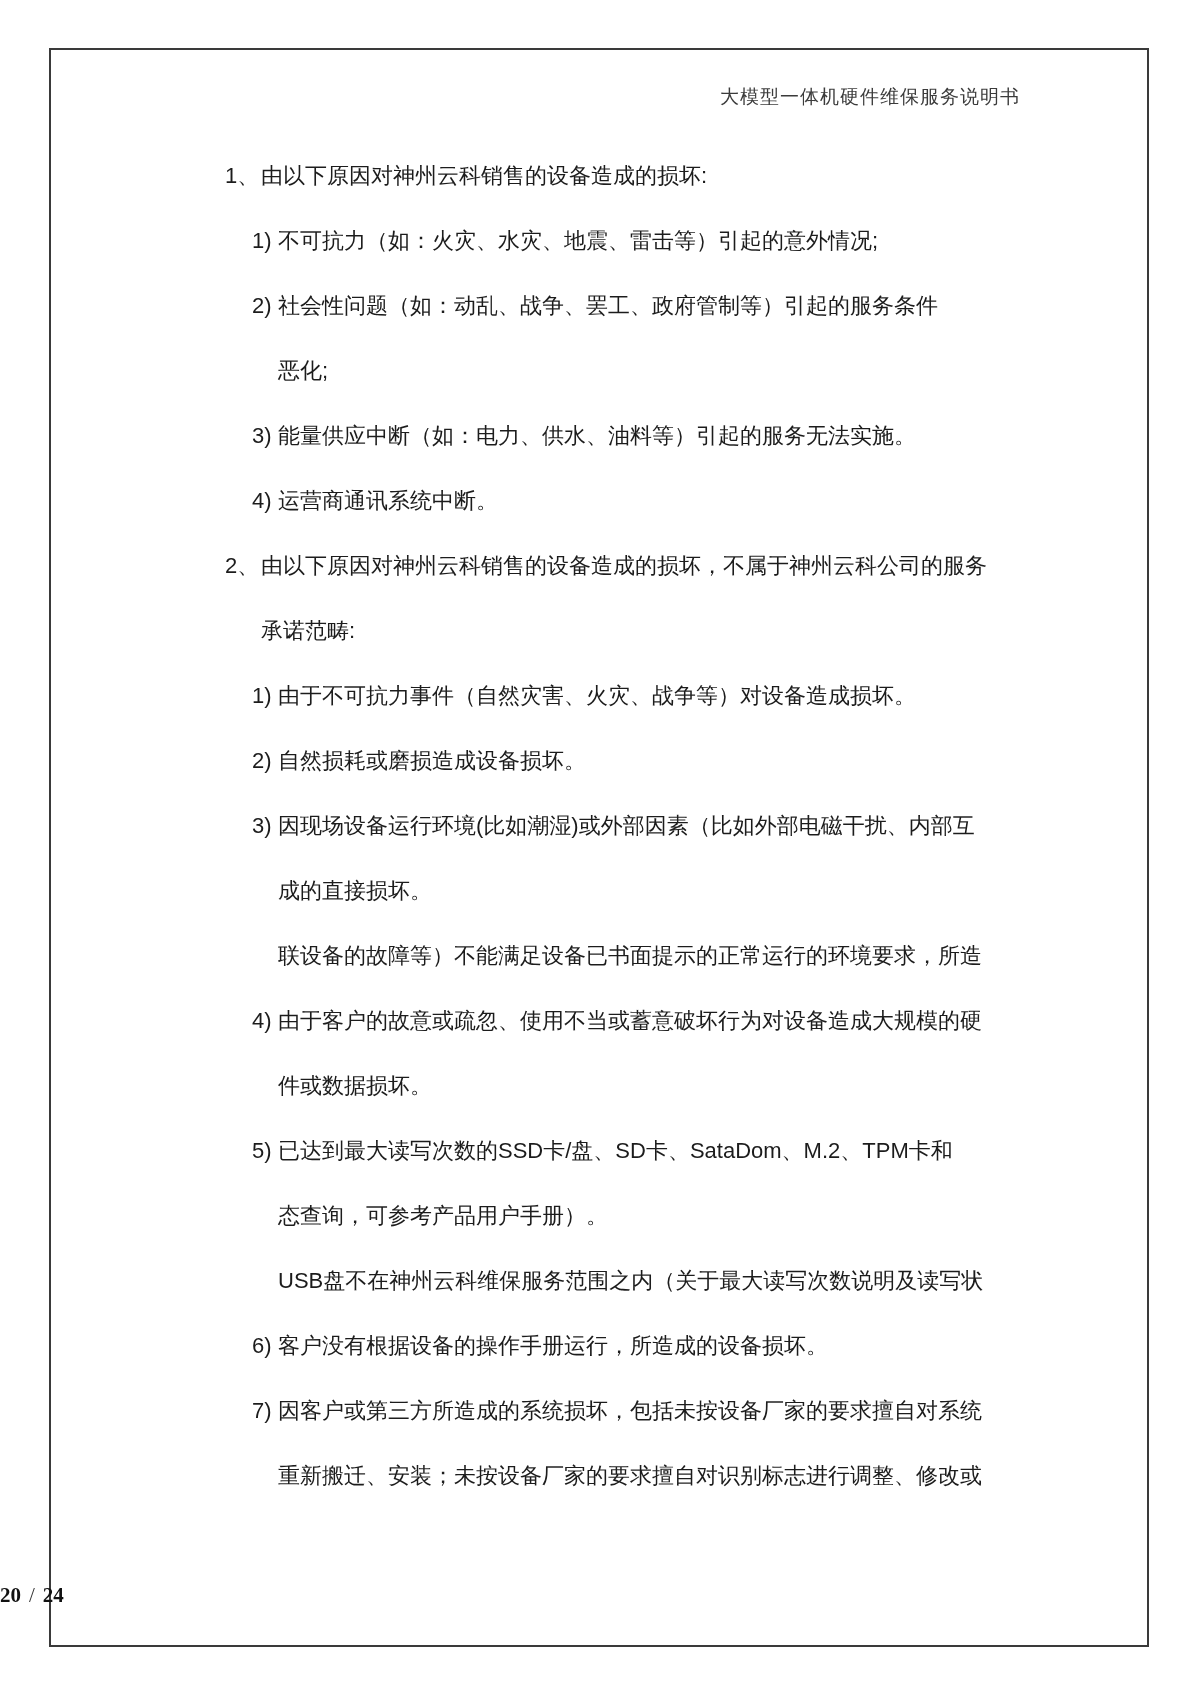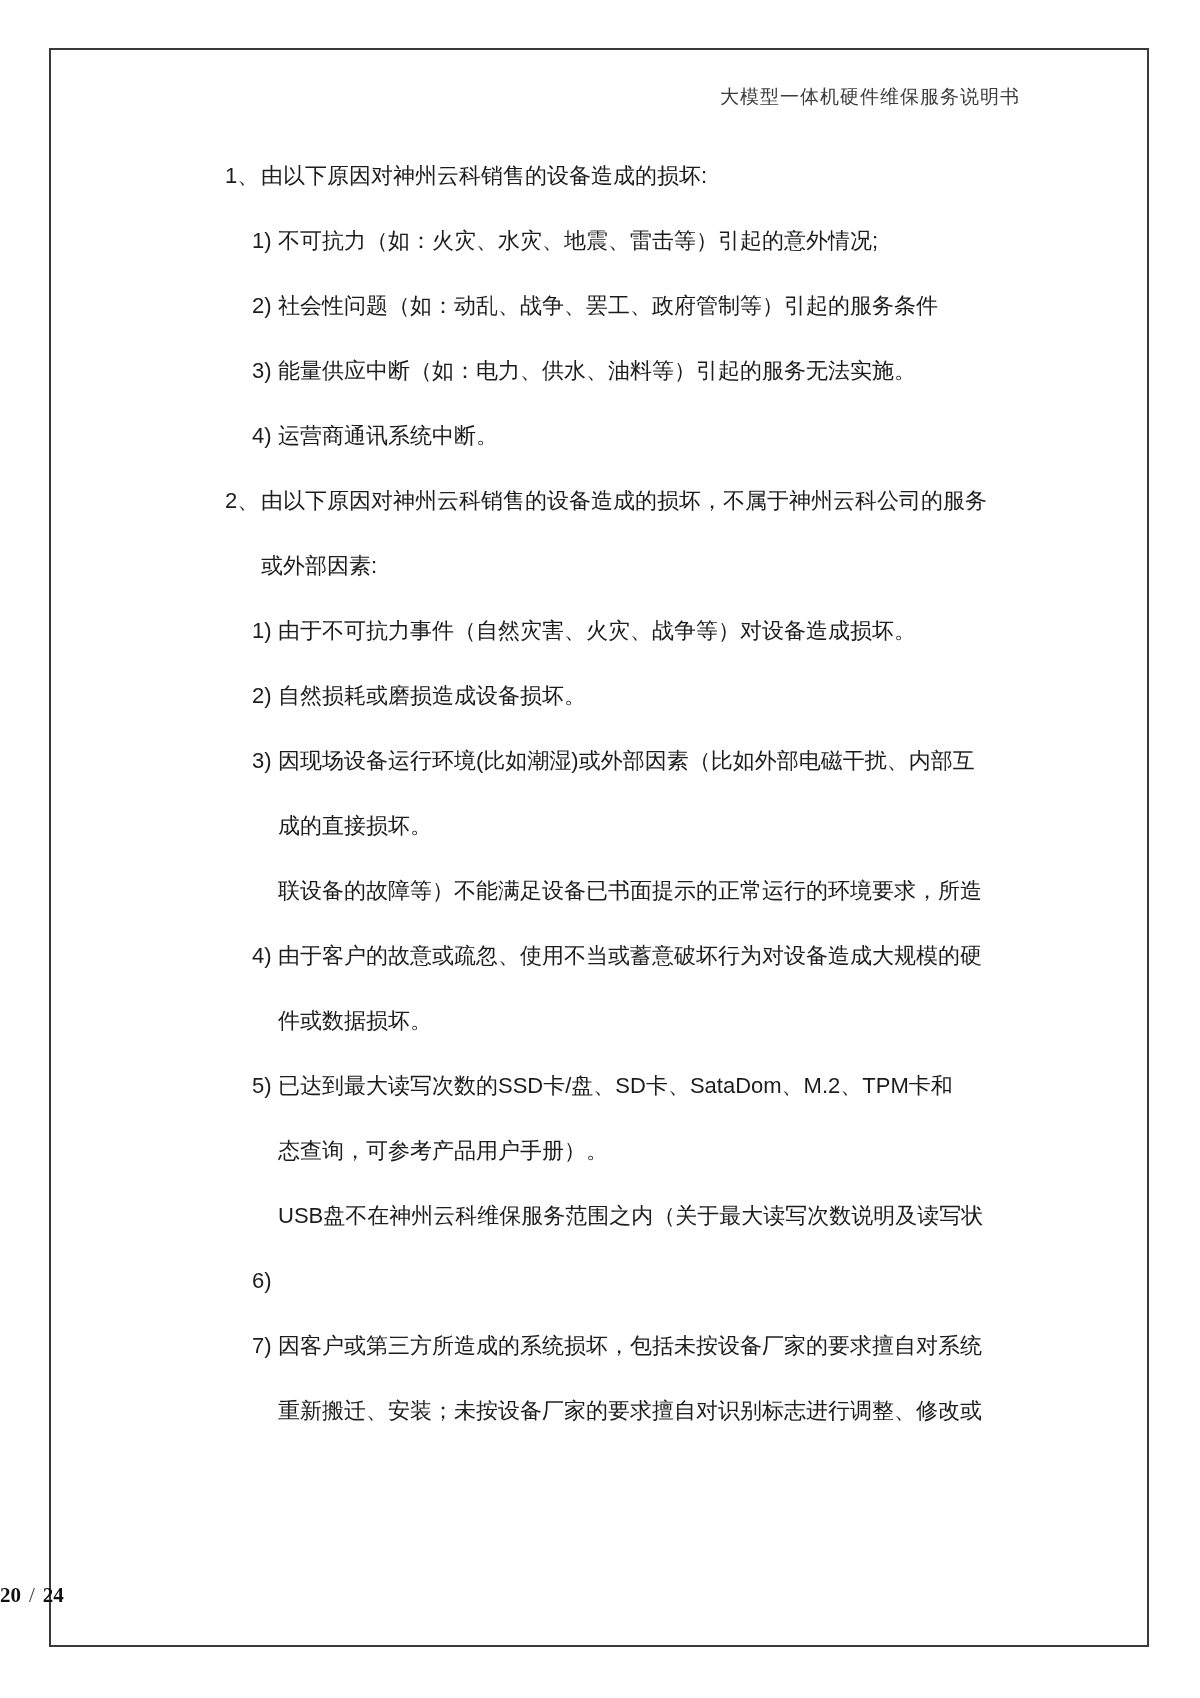--- a/index.html
+++ b/index.html
@@ -43,34 +43,35 @@
 <body>
 
 <div class="page-border"></div>
 
 <div class="header">大模型一体机硬件维保服务说明书</div>
 
 <div class="content">
     <div class="line main"><span class="num">1、</span><span class="txt">由以下原因对神州云科销售的设备造成的损坏:</span></div>
     <div class="line sub"><span class="num">1)</span><span class="txt">不可抗力（如：火灾、水灾、地震、雷击等）引起的意外情况;</span></div>
     <div class="line sub"><span class="num">2)</span><span class="txt">社会性问题（如：动乱、战争、罢工、政府管制等）引起的服务条件</span></div>
+    <div class="line cont"><span class="txt">恶化;</span></div>
     <div class="line sub"><span class="num">3)</span><span class="txt">能量供应中断（如：电力、供水、油料等）引起的服务无法实施。</span></div>
     <div class="line sub"><span class="num">4)</span><span class="txt">运营商通讯系统中断。</span></div>
     <div class="line main"><span class="num">2、</span><span class="txt">由以下原因对神州云科销售的设备造成的损坏，不属于神州云科公司的服务</span></div>
-    <div class="line cont-main"><span class="txt">或外部因素:</span></div>
+    <div class="line cont-main"><span class="txt">承诺范畴:</span></div>
     <div class="line sub"><span class="num">1)</span><span class="txt">由于不可抗力事件（自然灾害、火灾、战争等）对设备造成损坏。</span></div>
     <div class="line sub"><span class="num">2)</span><span class="txt">自然损耗或磨损造成设备损坏。</span></div>
     <div class="line sub"><span class="num">3)</span><span class="txt">因现场设备运行环境(比如潮湿)或外部因素（比如外部电磁干扰、内部互</span></div>
     <div class="line cont"><span class="txt">成的直接损坏。</span></div>
     <div class="line cont"><span class="txt">联设备的故障等）不能满足设备已书面提示的正常运行的环境要求，所造</span></div>
     <div class="line sub"><span class="num">4)</span><span class="txt">由于客户的故意或疏忽、使用不当或蓄意破坏行为对设备造成大规模的硬</span></div>
     <div class="line cont"><span class="txt">件或数据损坏。</span></div>
     <div class="line sub"><span class="num">5)</span><span class="txt">已达到最大读写次数的SSD卡/盘、SD卡、SataDom、M.2、TPM卡和</span></div>
     <div class="line cont"><span class="txt">态查询，可参考产品用户手册）。</span></div>
     <div class="line cont"><span class="txt">USB盘不在神州云科维保服务范围之内（关于最大读写次数说明及读写状</span></div>
-    <div class="line sub"><span class="num">6)</span></div>
+    <div class="line sub"><span class="num">6)</span><span class="txt">客户没有根据设备的操作手册运行，所造成的设备损坏。</span></div>
     <div class="line sub"><span class="num">7)</span><span class="txt">因客户或第三方所造成的系统损坏，包括未按设备厂家的要求擅自对系统</span></div>
     <div class="line cont"><span class="txt">重新搬迁、安装；未按设备厂家的要求擅自对识别标志进行调整、修改或</span></div>
   </div>
 
 <div class="footer">
   <span class="pagenum">20</span><span class="sep">/</span><span class="pagenum">24</span>
 </div>
 
 </body></html>

